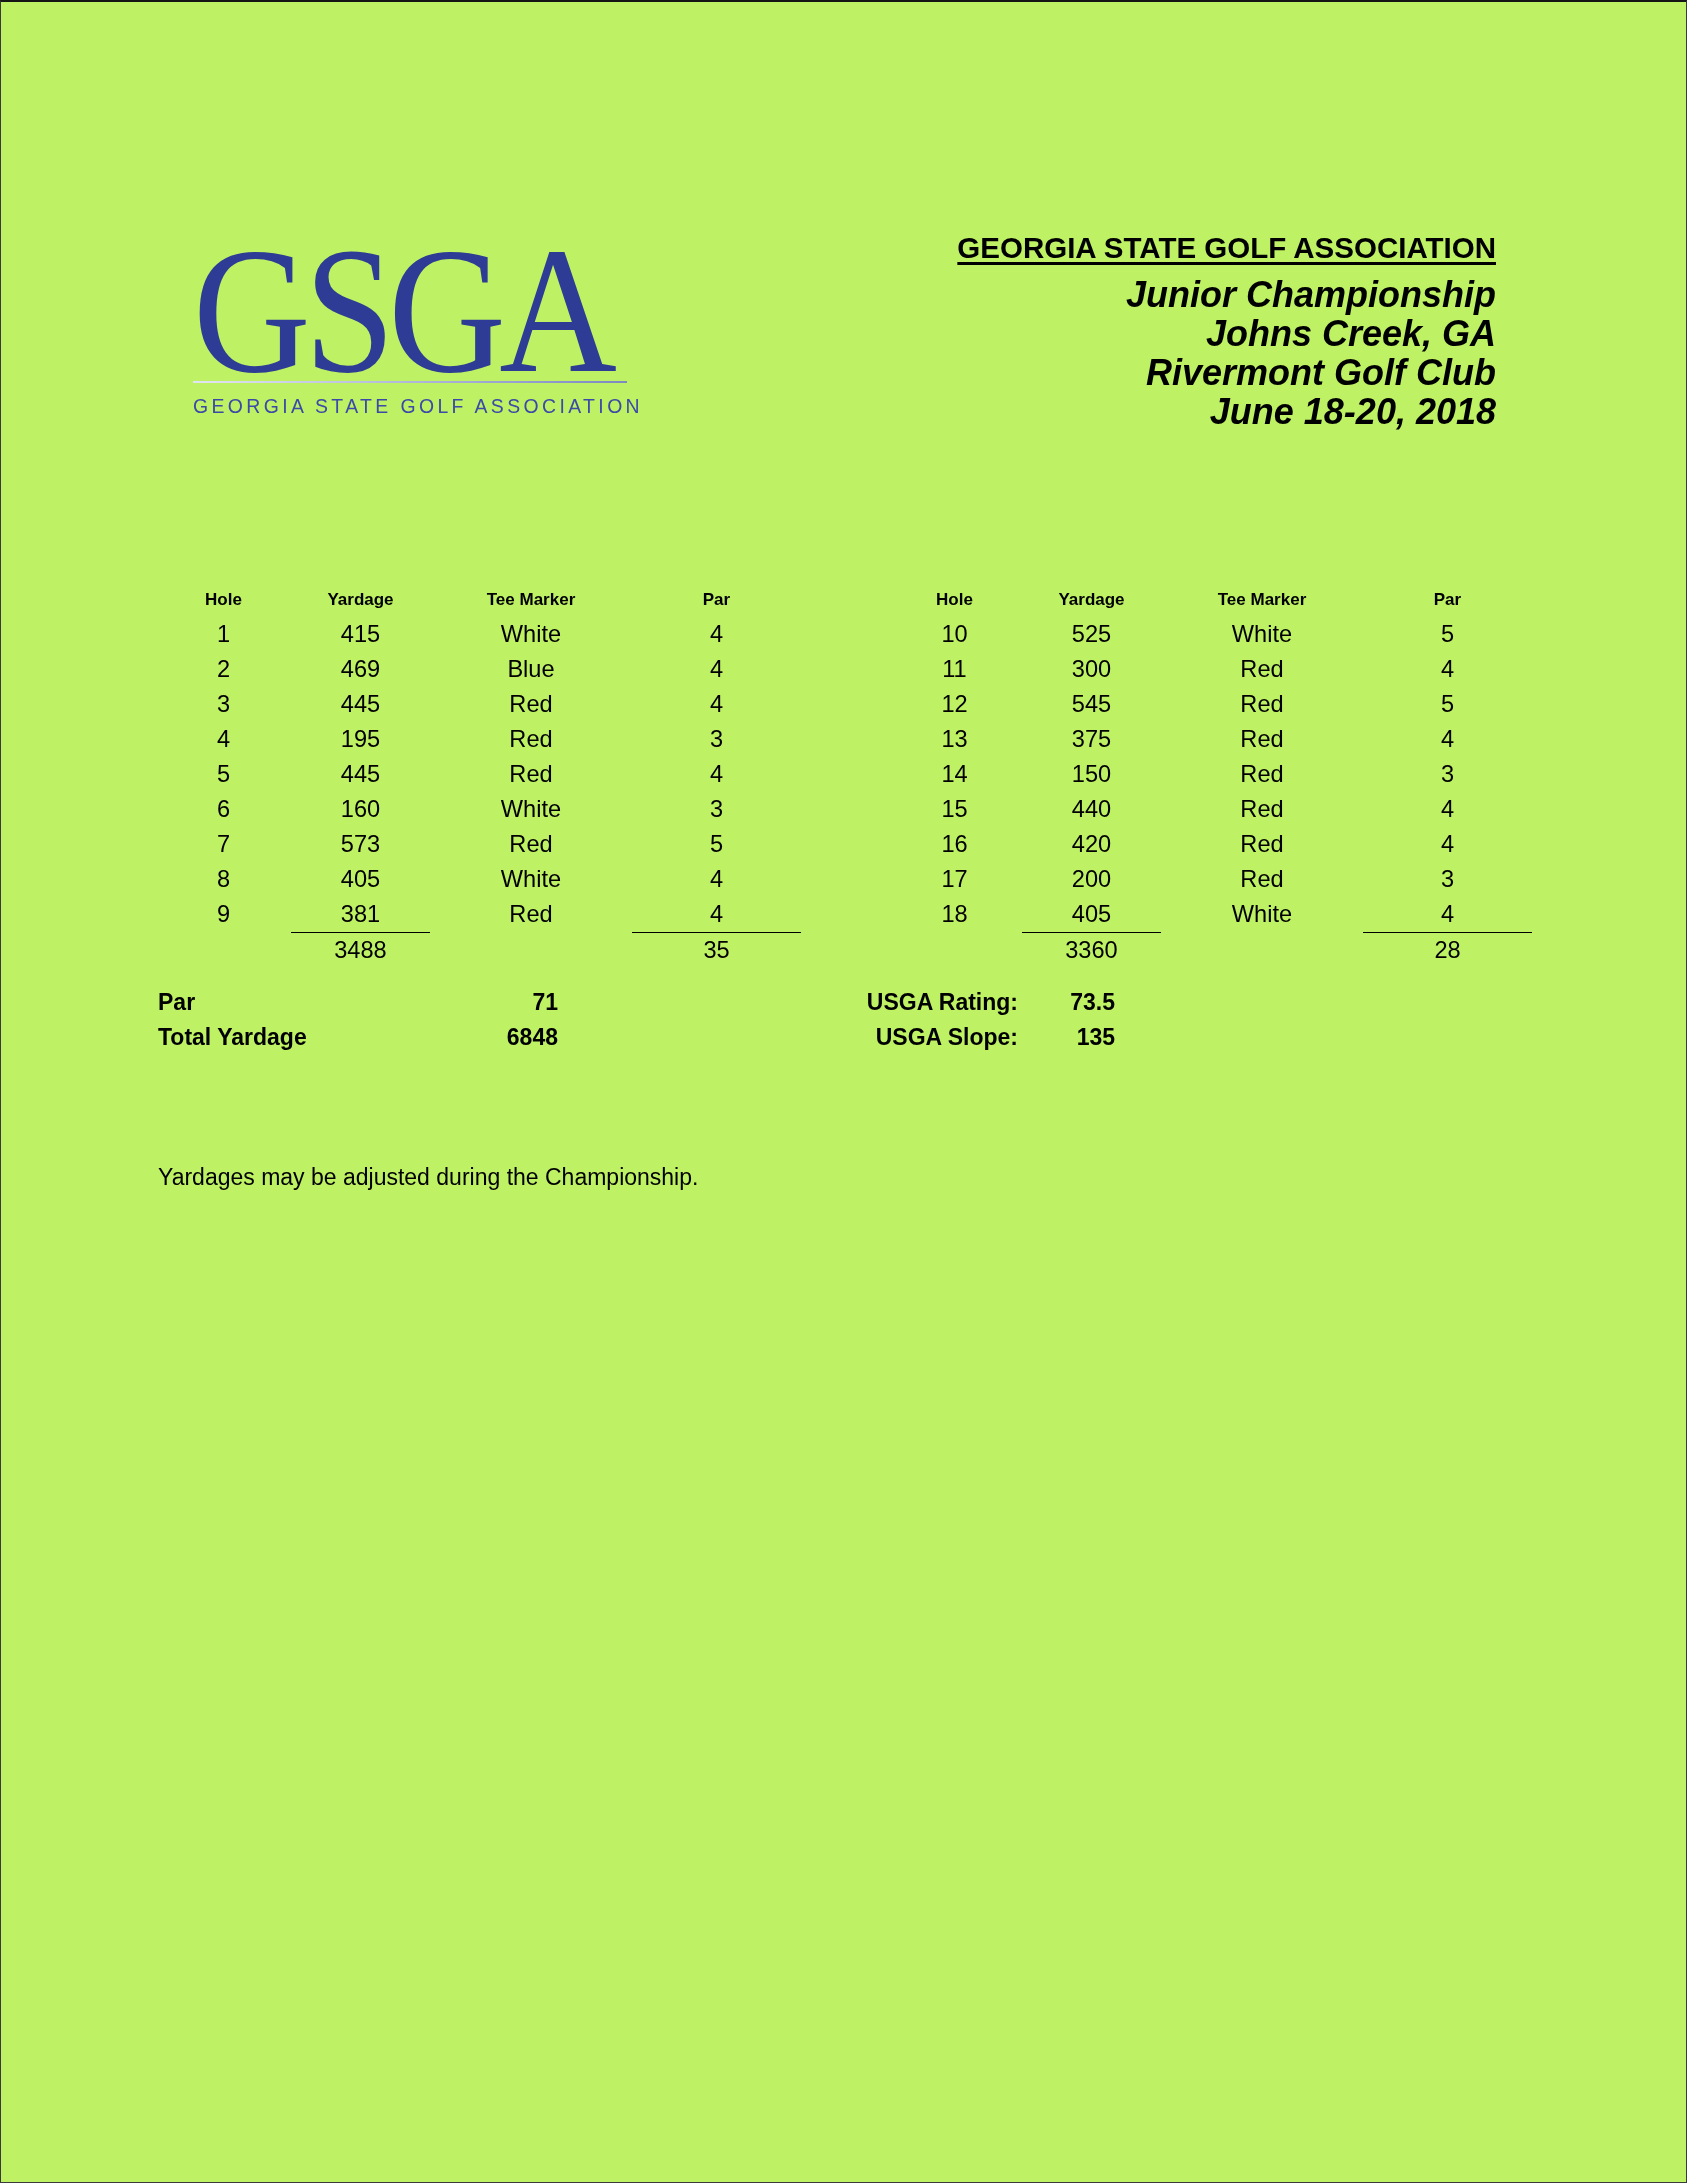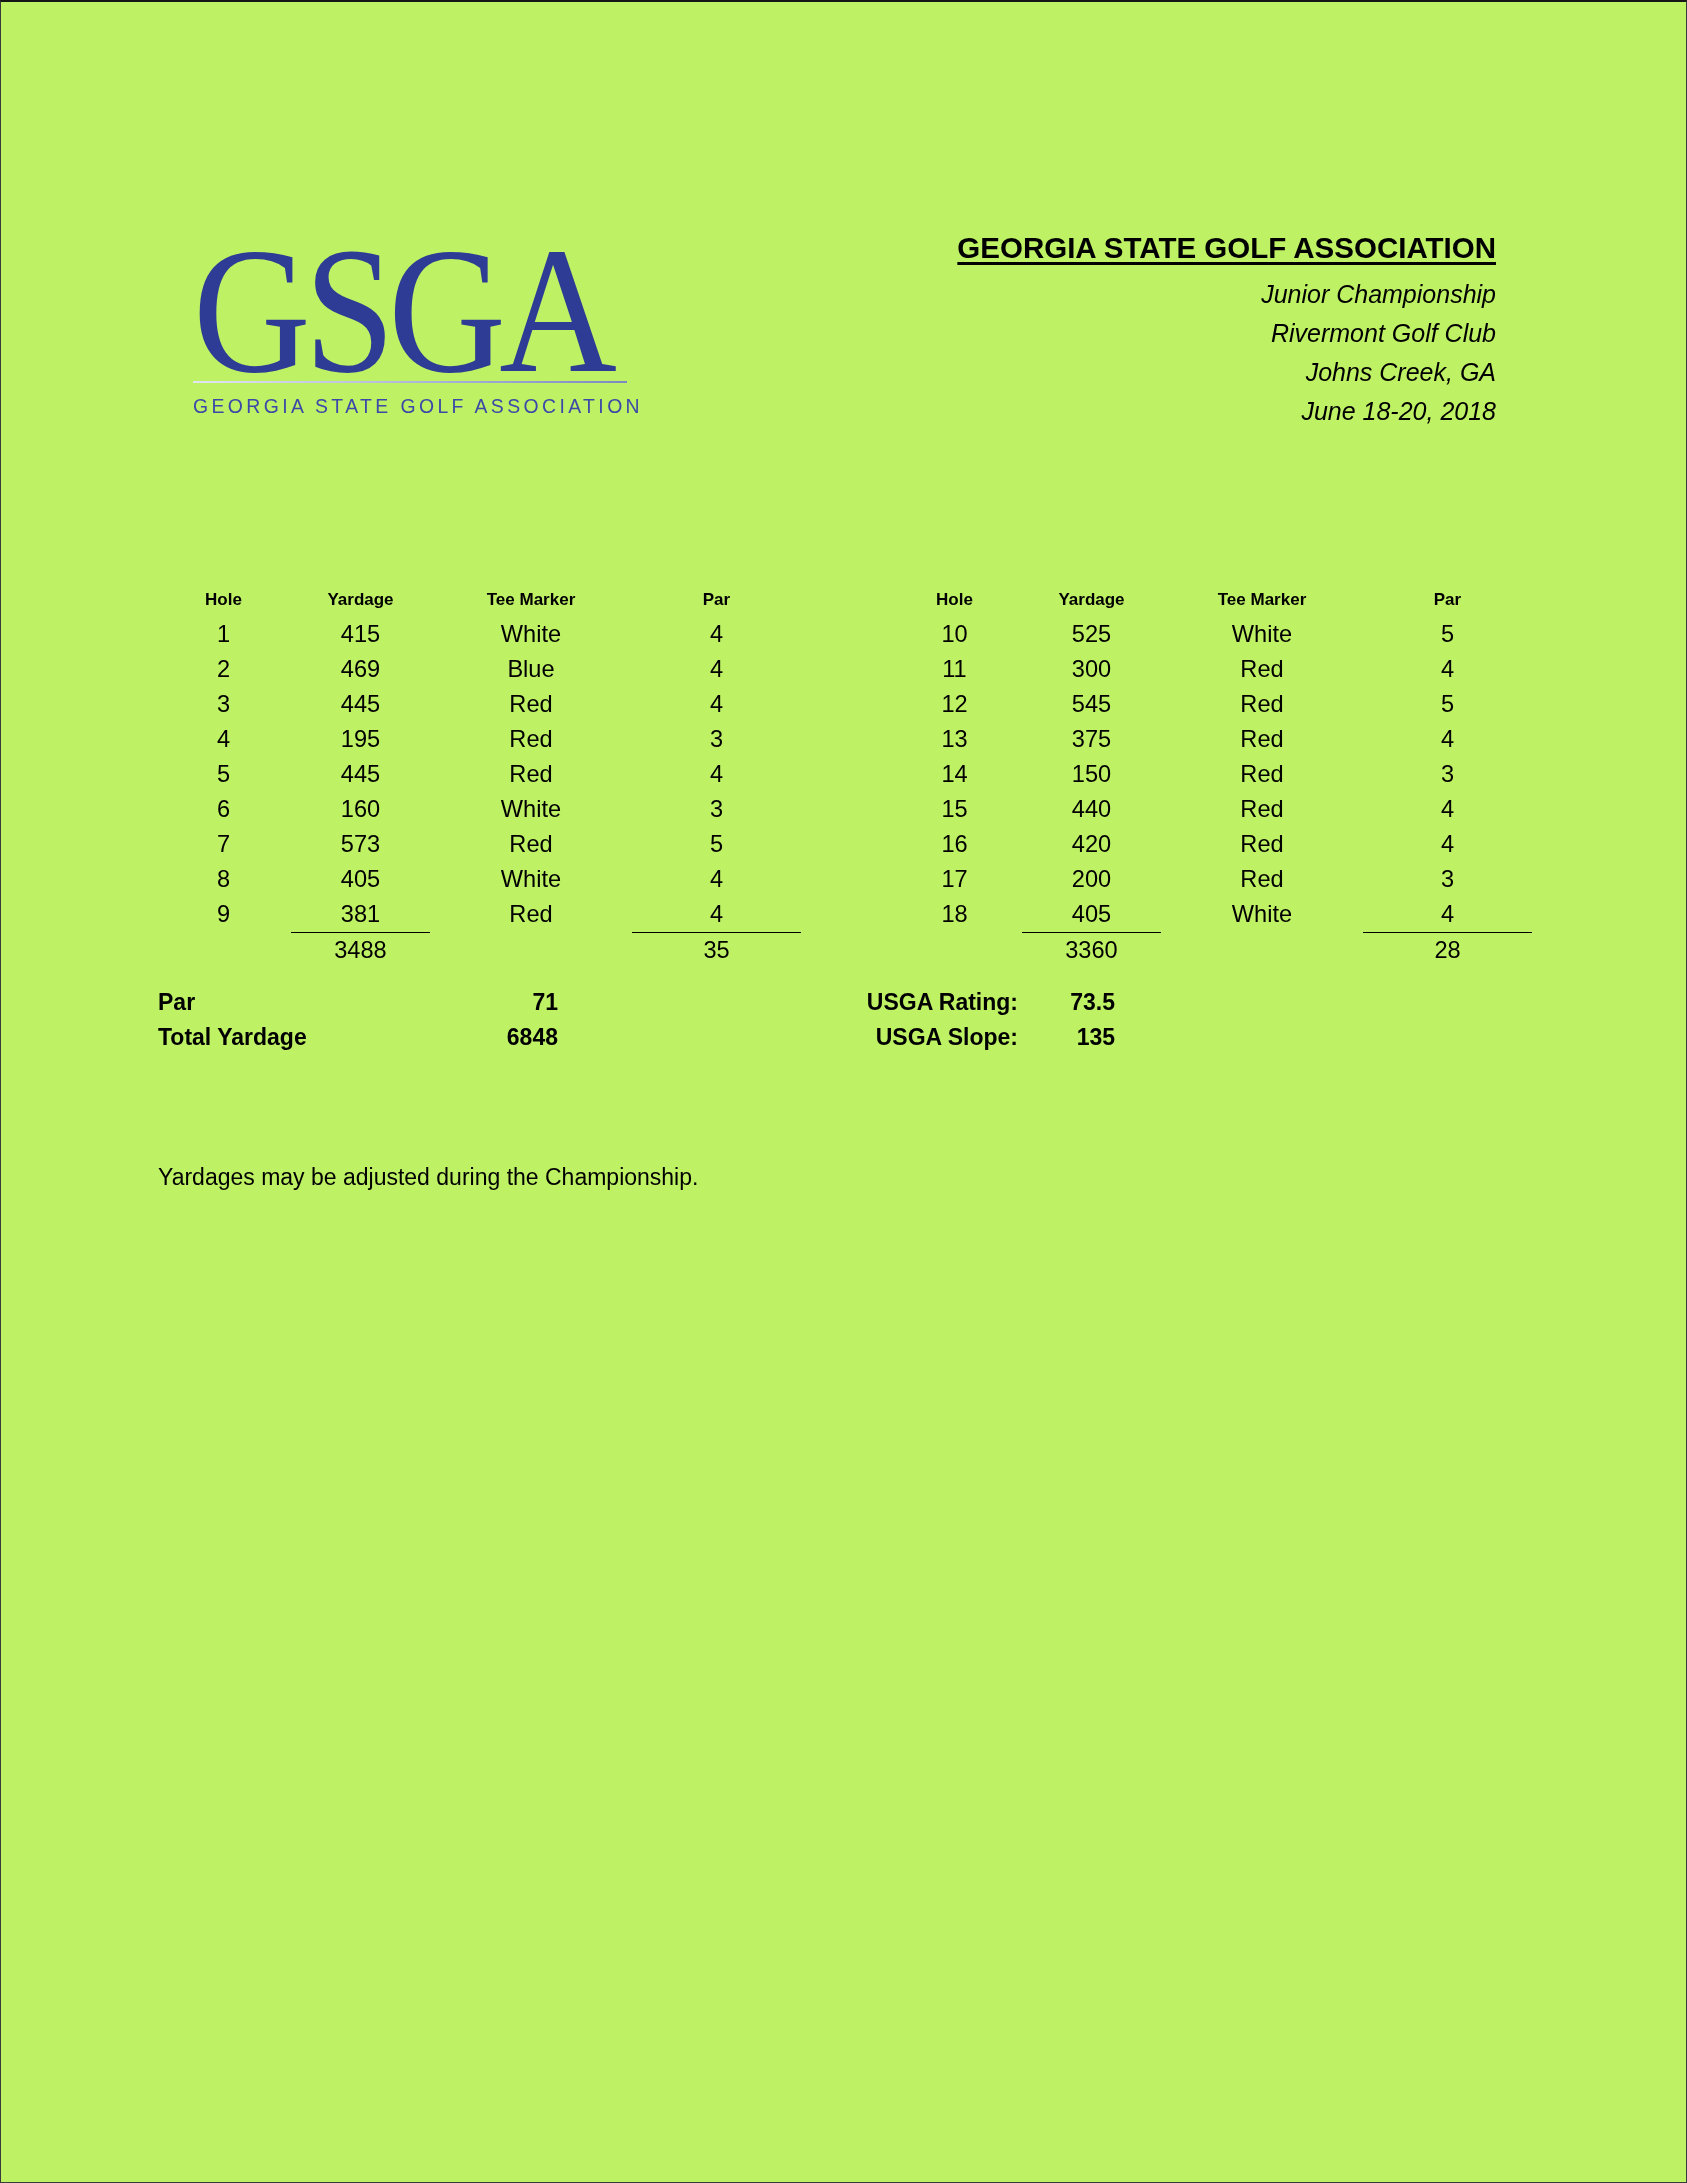--- a/index.html
+++ b/index.html
@@ -46,21 +46,21 @@
   .header { position: absolute; top: 229px; right: 190px; text-align: right; }
   .h-assoc {
     font-size: 29.5px; font-weight: bold;
     text-decoration: underline;
     text-decoration-thickness: 2.5px;
     text-underline-offset: 4.2px;
     margin-bottom: 10px;
     white-space: nowrap;
   }
   .h-line {
-    font-size: 25px; font-weight: normal; font-style: italic;
+    font-size: 36px; font-weight: bold; font-style: italic;
     line-height: 39px; white-space: nowrap;
   }
 
   
   .holes-table {
     position: absolute; top: 580px;
     display: grid;
     grid-template-columns: 135px 139px 202px 169px;
     grid-auto-rows: 35px;
     line-height: 35px;
@@ -94,22 +94,22 @@
 
   <div class="logo">
     <div class="logo-acronym">GSGA</div>
     <div class="logo-rule"></div>
     <div class="logo-caption">GEORGIA STATE GOLF ASSOCIATION</div>
   </div>
 
   <div class="header">
     <div class="h-assoc">GEORGIA STATE GOLF ASSOCIATION</div>
     <div class="h-line">Junior Championship</div>
+    <div class="h-line">Johns Creek, GA</div>
     <div class="h-line">Rivermont Golf Club</div>
-    <div class="h-line">Johns Creek, GA</div>
     <div class="h-line">June 18-20, 2018</div>
   </div>
 
   <div class="holes-table front">
     <div class="th">Hole</div>
     <div class="th">Yardage</div>
     <div class="th">Tee Marker</div>
     <div class="th">Par</div>
 
     <div class="td">1</div>

